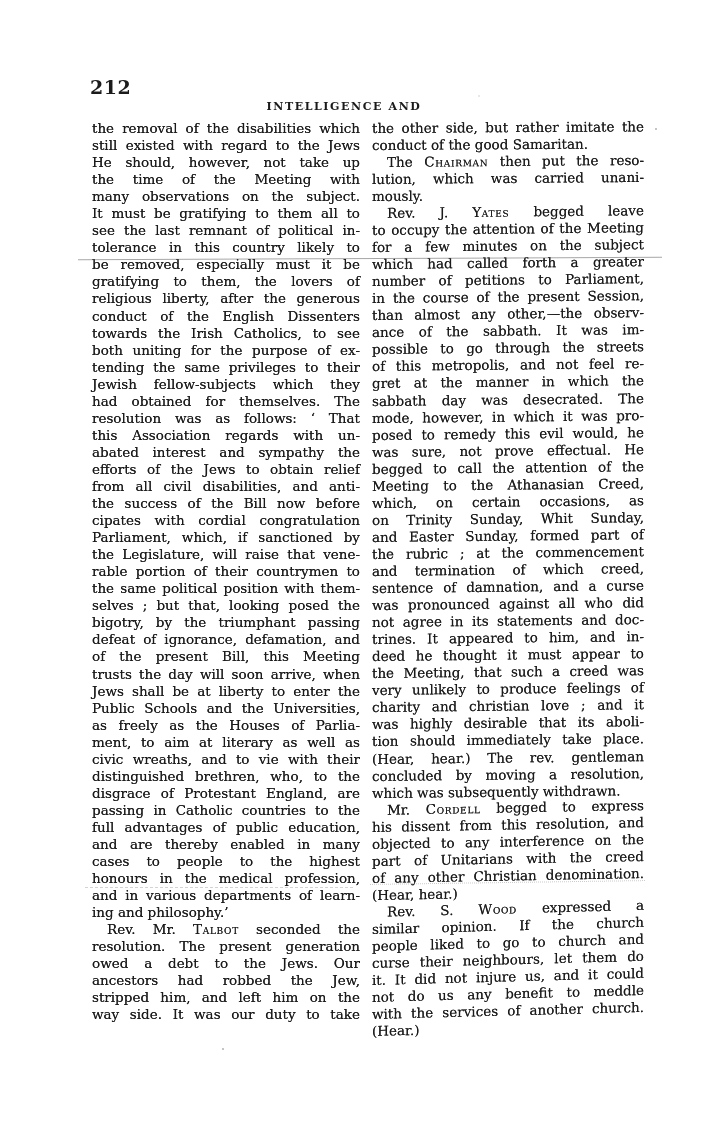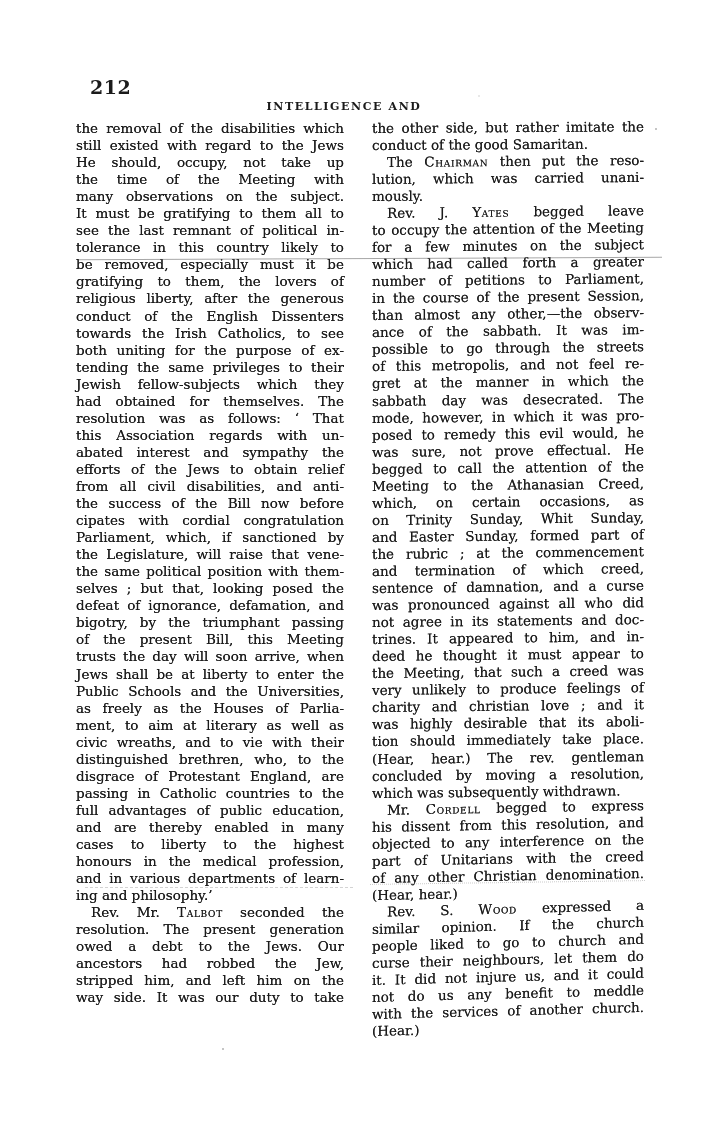--- a/index.html
+++ b/index.html
@@ -22,21 +22,21 @@
     text-align:center;
     font-size:11px; font-weight:700; letter-spacing:1.6px;
     white-space:nowrap;
   }
 
   .column {
     position:absolute; top:120px;
     font-size:13.5px; line-height:17.05px;
     text-shadow:0 0 0.35px rgba(27,27,27,0.85);
   }
-  .col-left  { left:76px;  width:268px; }
+  .col-left  { left:92px;  width:268px; }
   .col-right { left:372px; width:272px; }
 
   .para { margin:0; }
   .line { text-align:justify; text-align-last:justify; }
   .line.last { text-align-last:left; }
   .para.indent .line:first-child { text-indent:15px; }
   .sc { font-variant:small-caps; letter-spacing:0.7px; }
 
   
   .col-right .para { transform-origin:0 0; }
@@ -72,21 +72,21 @@
 
 <div class="page">
 
   <div id="page-number">212</div>
   <div id="running-head">INTELLIGENCE AND</div>
 
   <div id="col-left" class="column col-left">
       <div class="para">
         <div class="line">the removal of the disabilities which</div>
         <div class="line">still existed with regard to the Jews</div>
-        <div class="line">He should, occupy, not take up</div>
+        <div class="line">He should, however, not take up</div>
         <div class="line">the time of the Meeting with</div>
         <div class="line">many observations on the subject.</div>
         <div class="line">It must be gratifying to them all to</div>
         <div class="line">see the last remnant of political in-</div>
         <div class="line">tolerance in this country likely to</div>
         <div class="line">be removed, especially must it be</div>
         <div class="line">gratifying to them, the lovers of</div>
         <div class="line">religious liberty, after the generous</div>
         <div class="line">conduct of the English Dissenters</div>
         <div class="line">towards the Irish Catholics, to see</div>
@@ -96,37 +96,38 @@
         <div class="line">had obtained for themselves.  The</div>
         <div class="line">resolution was as follows: ‘ That</div>
         <div class="line">this Association regards with un-</div>
         <div class="line">abated interest and sympathy the</div>
         <div class="line">efforts of the Jews to obtain relief</div>
         <div class="line">from all civil disabilities, and anti-</div>
         <div class="line">the success of the Bill now before</div>
         <div class="line">cipates with cordial congratulation</div>
         <div class="line">Parliament, which, if sanctioned by</div>
         <div class="line">the Legislature, will raise that vene-</div>
+        <div class="line">rable portion of their countrymen to</div>
         <div class="line">the same political position with them-</div>
         <div class="line">selves ; but that, looking posed the</div>
+        <div class="line">bigotry, by the triumphant passing</div>
         <div class="line">defeat of ignorance, defamation, and</div>
-        <div class="line">bigotry, by the triumphant passing</div>
         <div class="line">of the present Bill, this Meeting</div>
         <div class="line">trusts the day will soon arrive, when</div>
         <div class="line">Jews shall be at liberty to enter the</div>
         <div class="line">Public Schools and the Universities,</div>
         <div class="line">as freely as the Houses of Parlia-</div>
         <div class="line">ment, to aim at literary as well as</div>
         <div class="line">civic wreaths, and to vie with their</div>
         <div class="line">distinguished brethren, who, to the</div>
         <div class="line">disgrace of Protestant England, are</div>
         <div class="line">passing in Catholic countries to the</div>
         <div class="line">full advantages of public education,</div>
         <div class="line">and are thereby enabled in many</div>
-        <div class="line">cases to liberty to the highest</div>
+        <div class="line">cases to people to the highest</div>
         <div class="line">honours in the medical profession,</div>
         <div class="line">and in various departments of learn-</div>
         <div class="line last">ing and philosophy.’</div>
       </div>
       <div class="para indent">
         <div class="line">Rev. Mr. <span class="sc">Talbot</span> seconded the</div>
         <div class="line">resolution.  The present generation</div>
         <div class="line">owed a debt to the Jews.  Our</div>
         <div class="line">ancestors had robbed the Jew,</div>
         <div class="line">stripped him, and left him on the</div>

